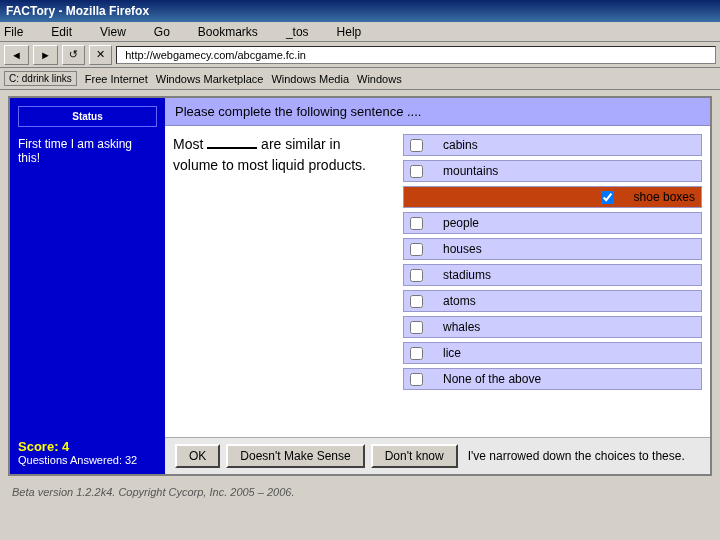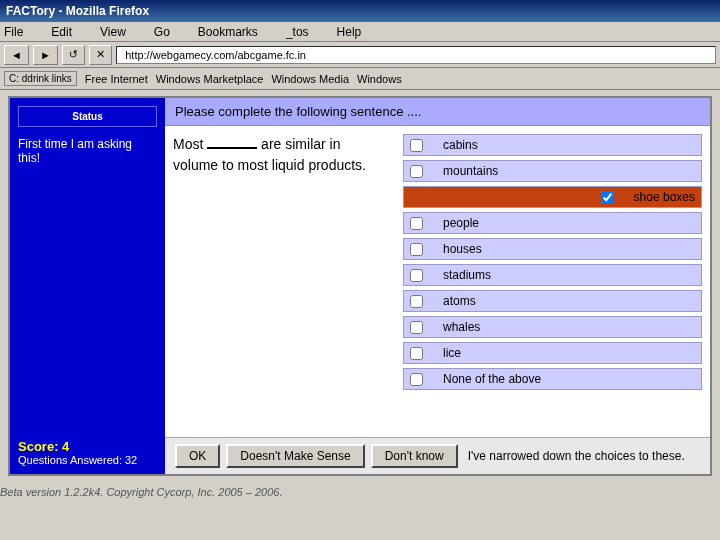--- a/index.html
+++ b/index.html
@@ -194,21 +194,21 @@
       border-right-color: #404040;
       border-bottom-color: #404040;
     }
     .narrowed-text {
       font-size: 12px;
       color: #000000;
       margin-left: 4px;
     }
     
     .footer {
-      padding: 4px 0;
+      padding: 4px 12px;
       font-size: 11px;
       color: #555555;
       font-style: italic;
     }
   </style>
 </head>
 <body>
 
 <div class="title-bar">
   <span>FACTory - Mozilla Firefox</span>

